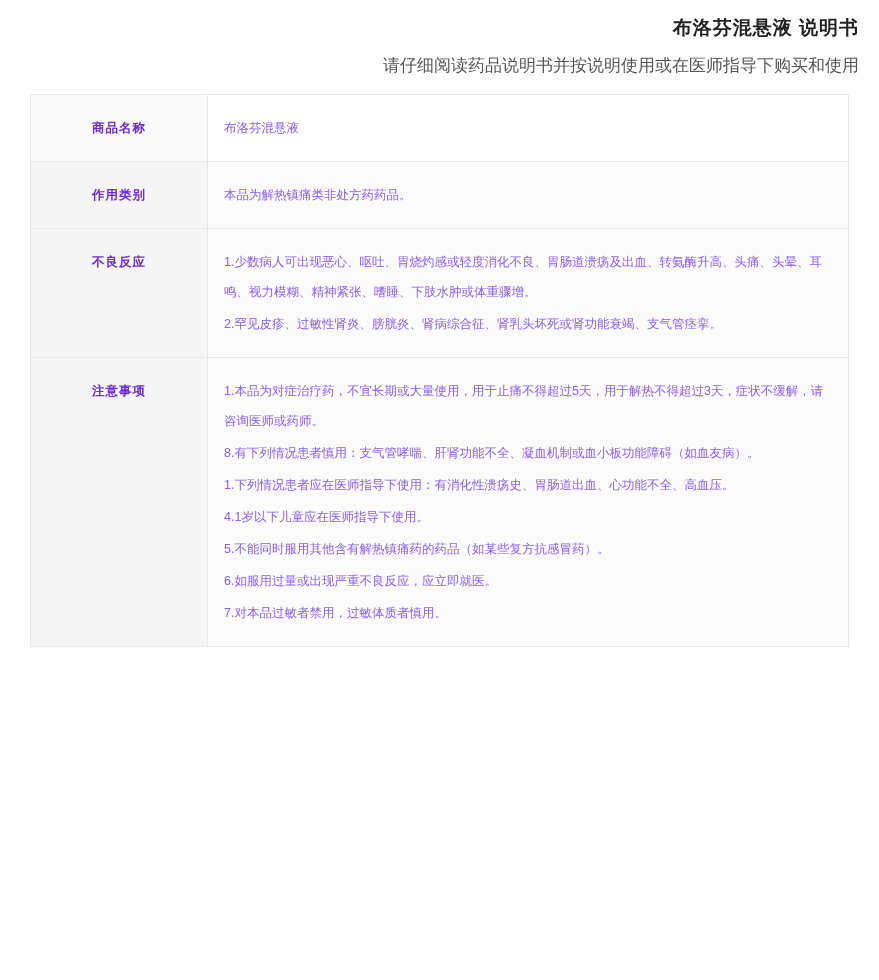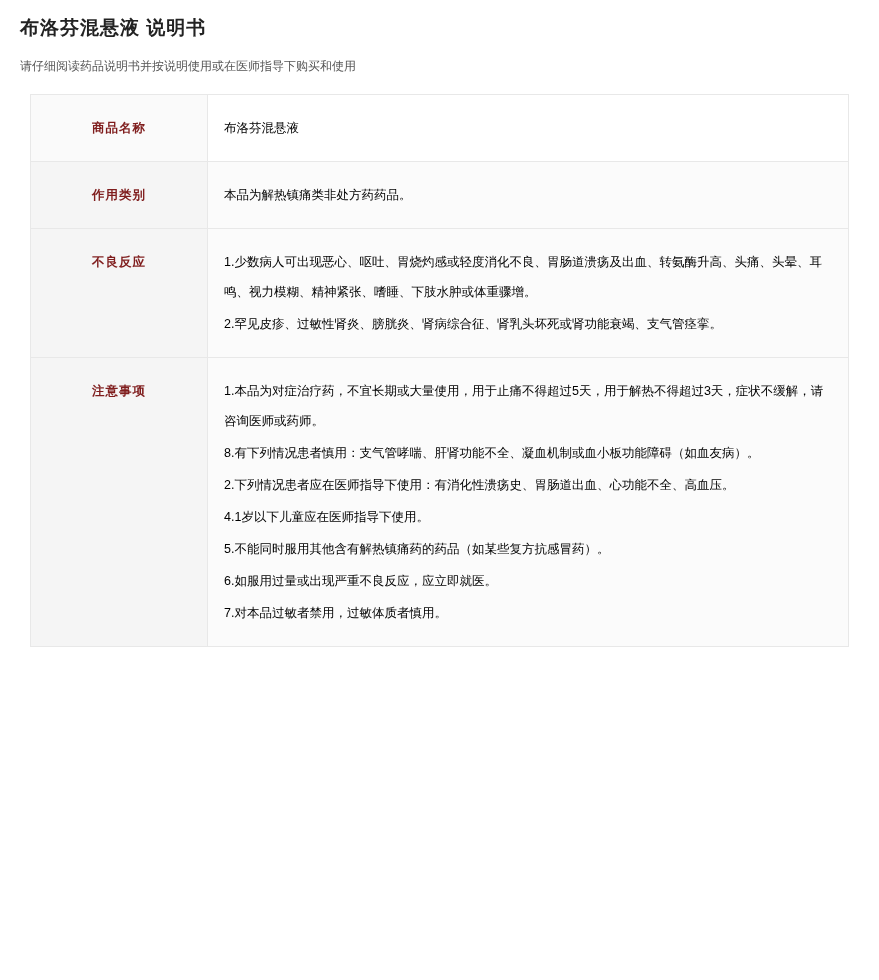--- a/index.html
+++ b/index.html
@@ -14,32 +14,32 @@
     color: #333333;
     -webkit-font-smoothing: antialiased;
   }
   .page {
     width: 879px;
     box-sizing: border-box;
     padding: 0;
   }
   .doc-header {
     padding: 14px 20px 18px 20px;
-    text-align: left;
+    text-align: right;
   }
   .doc-title {
     font-size: 19px;
     font-weight: bold;
     color: #222222;
     letter-spacing: 1px;
     line-height: 28px;
     margin: 0 0 14px 0;
   }
   .doc-subtitle {
-    font-size: 12px;
+    font-size: 17px;
     color: #555555;
     line-height: 20px;
     margin: 0;
   }
   .spec-table {
     width: 819px;
     margin: 0 30px 0 30px;
     border-collapse: collapse;
     border-top: 1px solid #e8e8e8;
     border-left: 1px solid #e8e8e8;
@@ -52,33 +52,33 @@
   .spec-table td {
     vertical-align: top;
     padding: 18px 14px;
     font-size: 12.5px;
     line-height: 30px;
   }
   td.label-cell {
     width: 148px;
     text-align: center;
     font-weight: bold;
-    color: #7f1d1d;
+    color: #6d28d9;
     background: #fafafa;
     border-right: 1px solid #e8e8e8;
     letter-spacing: 1px;
   }
   tr.alt td.label-cell {
     background: #f5f5f5;
   }
   tr.alt td.value-cell {
     background: #fbfbfb;
   }
   td.value-cell {
-    color: #000000;
+    color: #8b5cf6;
     padding-left: 16px;
     padding-right: 24px;
   }
   .value-cell p {
     margin: 0;
     line-height: 30px;
   }
   .value-cell p + p {
     margin-top: 2px;
   }
@@ -120,21 +120,21 @@
           <p>2.罕见皮疹、过敏性肾炎、膀胱炎、肾病综合征、肾乳头坏死或肾功能衰竭、支气管痉挛。</p>
         </td>
       </tr>
 
 
       <tr class="alt">
         <td class="label-cell">注意事项</td>
         <td class="value-cell">
           <p>1.本品为对症治疗药，不宜长期或大量使用，用于止痛不得超过5天，用于解热不得超过3天，症状不缓解，请咨询医师或药师。</p>
           <p>8.有下列情况患者慎用：支气管哮喘、肝肾功能不全、凝血机制或血小板功能障碍（如血友病）。</p>
-          <p>2.下列情况患者应在医师指导下使用：有消化性溃疡史、胃肠道出血、心功能不全、高血压。</p>
+          <p>1.下列情况患者应在医师指导下使用：有消化性溃疡史、胃肠道出血、心功能不全、高血压。</p>
           <p>4.1岁以下儿童应在医师指导下使用。</p>
           <p>5.不能同时服用其他含有解热镇痛药的药品（如某些复方抗感冒药）。</p>
           <p>6.如服用过量或出现严重不良反应，应立即就医。</p>
           <p>7.对本品过敏者禁用，过敏体质者慎用。</p>
 
         </td>
       </tr>
 
     </tbody>
   </table>

